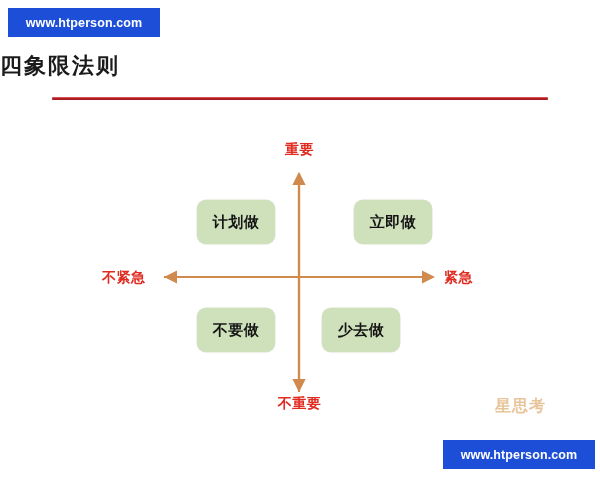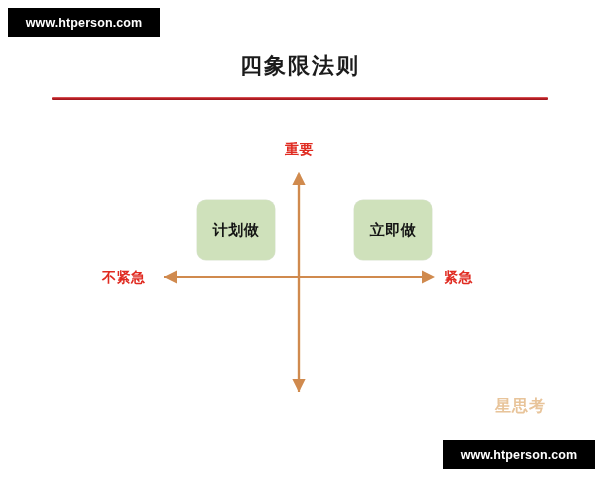--- a/index.html
+++ b/index.html
@@ -12,21 +12,21 @@
     height: 480px;
     position: relative;
     overflow: hidden;
     font-family: "DejaVu Sans", "Liberation Sans", sans-serif;
     background: #ffffff;
   }
 
   
   .watermark {
     position: absolute;
-    background: #000000;
+    background: #1d4ed8;
     color: #ffffff;
     font-family: "Liberation Sans", sans-serif;
     font-size: 12.5px;
     font-weight: 700;
     letter-spacing: 0.1px;
     display: flex;
     align-items: center;
     justify-content: center;
   }
   #watermark-top {
@@ -41,21 +41,21 @@
     width: 152px;
     height: 29px;
   }
 
   
   #page-title {
     position: absolute;
     left: 0;
     top: 51px;
     width: 600px;
-    text-align: center;
+    text-align: left;
     font-size: 22px;
     font-weight: 700;
     color: #1b1b1b;
     letter-spacing: 2px;
     font-family: Liberation Mono, monospace;
   }
 
   
   #title-divider {
     position: absolute;
@@ -94,21 +94,21 @@
   }
   #axis-label-top     { left: 0;   top: 141px; width: 585px; text-align: center; }
   #axis-label-bottom  { left: 0;   top: 395px; width: 585px; text-align: center; }
   #axis-label-left    { left: 95px;  top: 269px; }
   #axis-label-right   { left: 437px; top: 269px; }
 
   
   .quadrant-box {
     position: absolute;
     width: 78px;
-    height: 60px;
+    height: 44px;
     background: #cfe1bb;
     border-radius: 9px;
     display: flex;
     align-items: center;
     justify-content: center;
     box-shadow: 0 0 0 0.5px rgba(180,200,160,0.5);
   }
   .quadrant-label {
     font-size: 15px;
     font-weight: 700;
@@ -156,31 +156,38 @@
     <line x1="292" y1="392" x2="292" y2="174" stroke="#d08a4e" stroke-width="2.2" marker-end="url(#arrowhead)"></line>
 
     <line x1="292" y1="174" x2="292" y2="390" stroke="#d08a4e" stroke-width="2.2" marker-end="url(#arrowhead)"></line>
 
     <line x1="157" y1="277" x2="426" y2="277" stroke="#d08a4e" stroke-width="2.2" marker-end="url(#arrowhead)"></line>
 
     <line x1="426" y1="277" x2="159" y2="277" stroke="#d08a4e" stroke-width="2.2" marker-end="url(#arrowhead)"></line>
   </svg>
 
   <div id="axis-label-top" class="axis-label">重要</div>
+  <div id="axis-label-bottom" class="axis-label">不重要</div>
   <div id="axis-label-left" class="axis-label">不紧急</div>
   <div id="axis-label-right" class="axis-label">紧急</div>
 
   <div id="quadrant-box-top-left" class="quadrant-box">
     <span class="quadrant-label">计划做</span>
   </div>
 
   <div id="quadrant-box-top-right" class="quadrant-box">
     <span class="quadrant-label">立即做</span>
   </div>
 
+  <div id="quadrant-box-bottom-left" class="quadrant-box">
+    <span class="quadrant-label">不要做</span>
+  </div>
 
+  <div id="quadrant-box-bottom-right" class="quadrant-box">
+    <span class="quadrant-label">少去做</span>
+  </div>
 </div>
 
 <div id="signature">星思考</div>
 
 <div id="watermark-bottom" class="watermark">
   <span>www.htperson.com</span>
 </div>
 
 </body></html>

